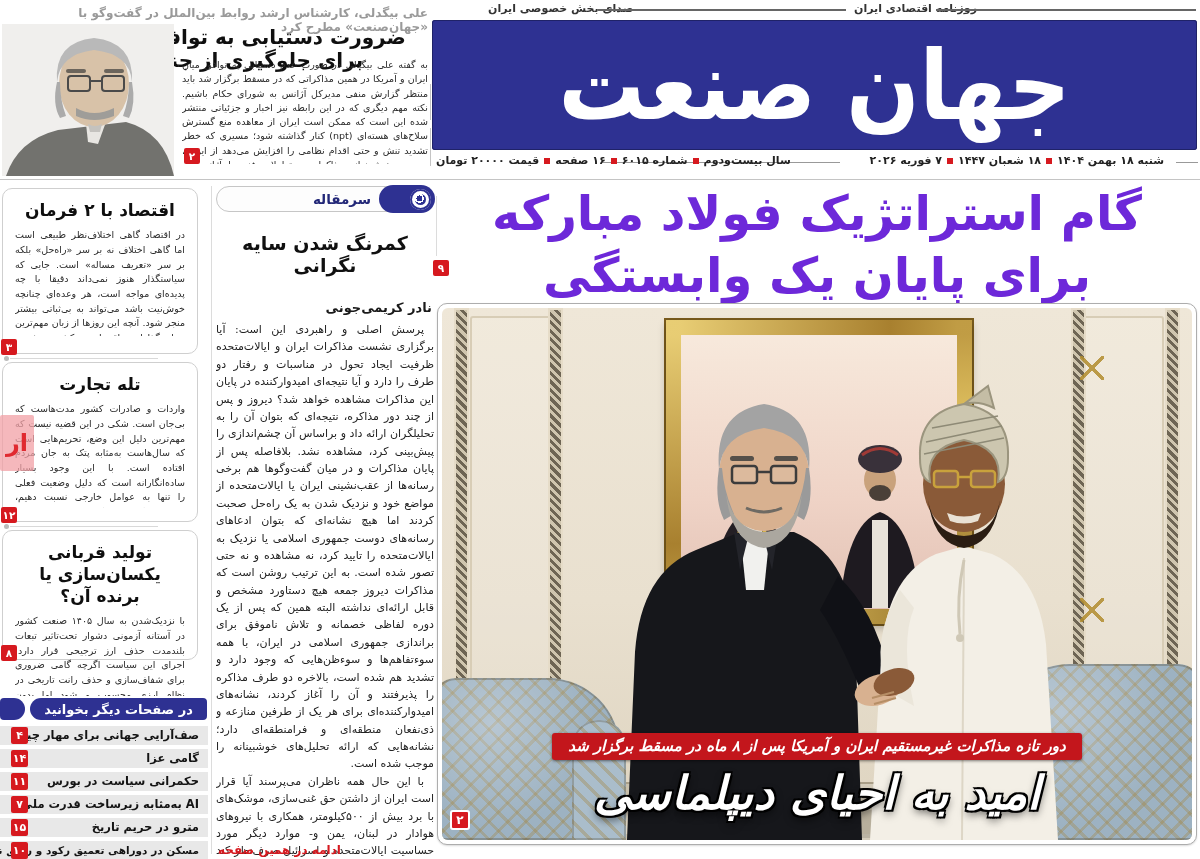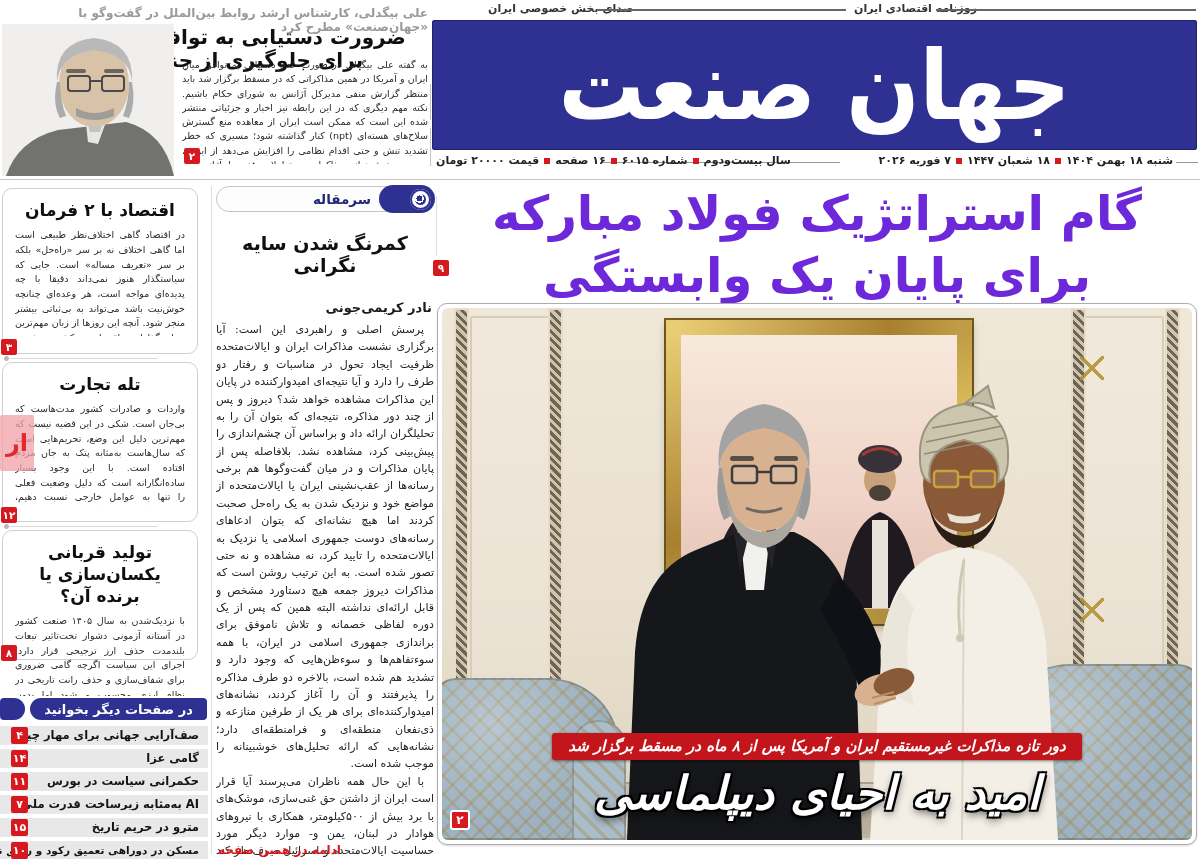--- a/index.html
+++ b/index.html
@@ -17,21 +17,21 @@
   .masthead { position:absolute; left:430px; top:0; width:770px; height:180px; }
   .tagline { position:absolute; top:2px; font-size:11px; font-weight:bold; color:#333; white-space:nowrap; }
   .tag-center { left:58px; }
   .tag-right  { left:424px; }
   .nameplate { position:absolute; left:2px; right:3px; top:20px; height:130px; background:#2e3192;
                border-radius:3px; display:flex; align-items:center; justify-content:center; overflow:hidden;
                box-shadow:0 0 0 1px #1f2268 inset; }
   .nameplate span { color:#fff; font-size:86px; font-weight:bold; letter-spacing:-3px;
                     transform:scaleY(1.12); white-space:nowrap; }
   .dateline { position:absolute; top:154px; font-size:11px; font-weight:bold; color:#222; white-space:nowrap; }
-  .date-right { right:27px;margin-left:16px; }
+  .date-right { right:36px;margin-left:16px; }
   .date-left  { left:6px; }
 
   
   .toparticle { position:absolute; left:0; top:0; width:432px; height:180px; }
   .toparticle .kicker { position:absolute; right:4px; top:6px; font-size:12px; font-weight:bold; color:#9a9a9a; }
   .toparticle h2 { position:absolute; right:4px; left:150px; top:26px; font-size:20px; font-weight:900;
                    color:#0f0f0f; text-align:left; line-height:1.15; }
   .portrait { position:absolute; left:2px; top:24px; width:172px; height:152px; background:#f1f1f0; }
   .toparticle .body { position:absolute; left:182px; right:4px; top:58px; height:106px; font-size:9.5px;
                       line-height:1.5; text-align:justify; color:#2a2a2a; overflow:hidden; }

